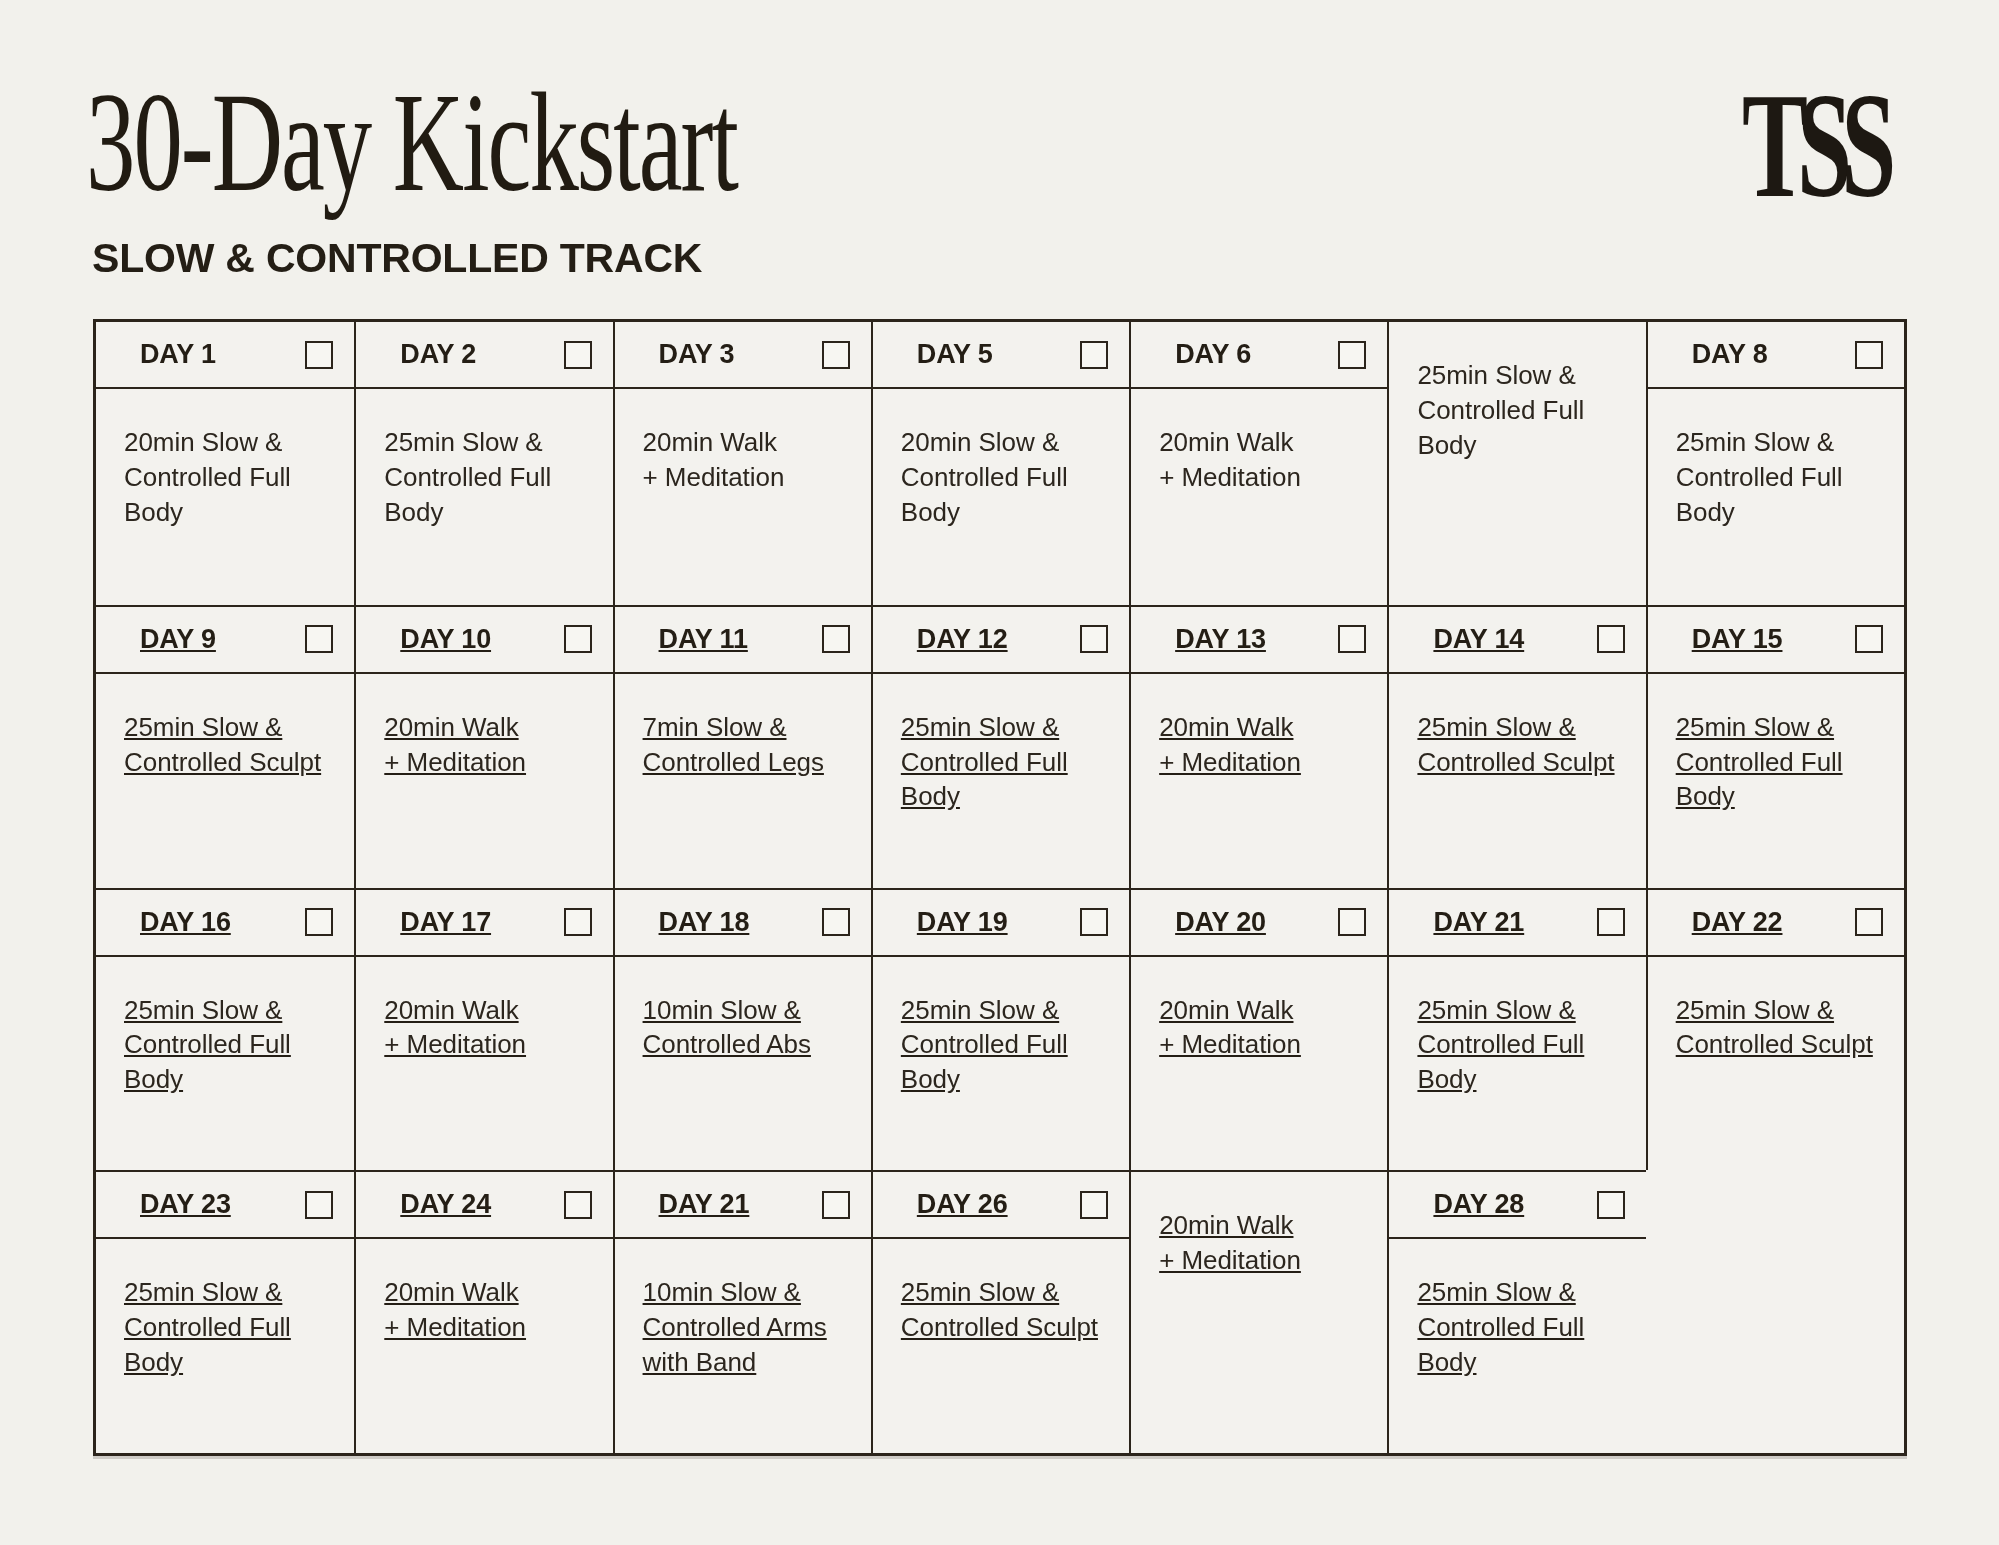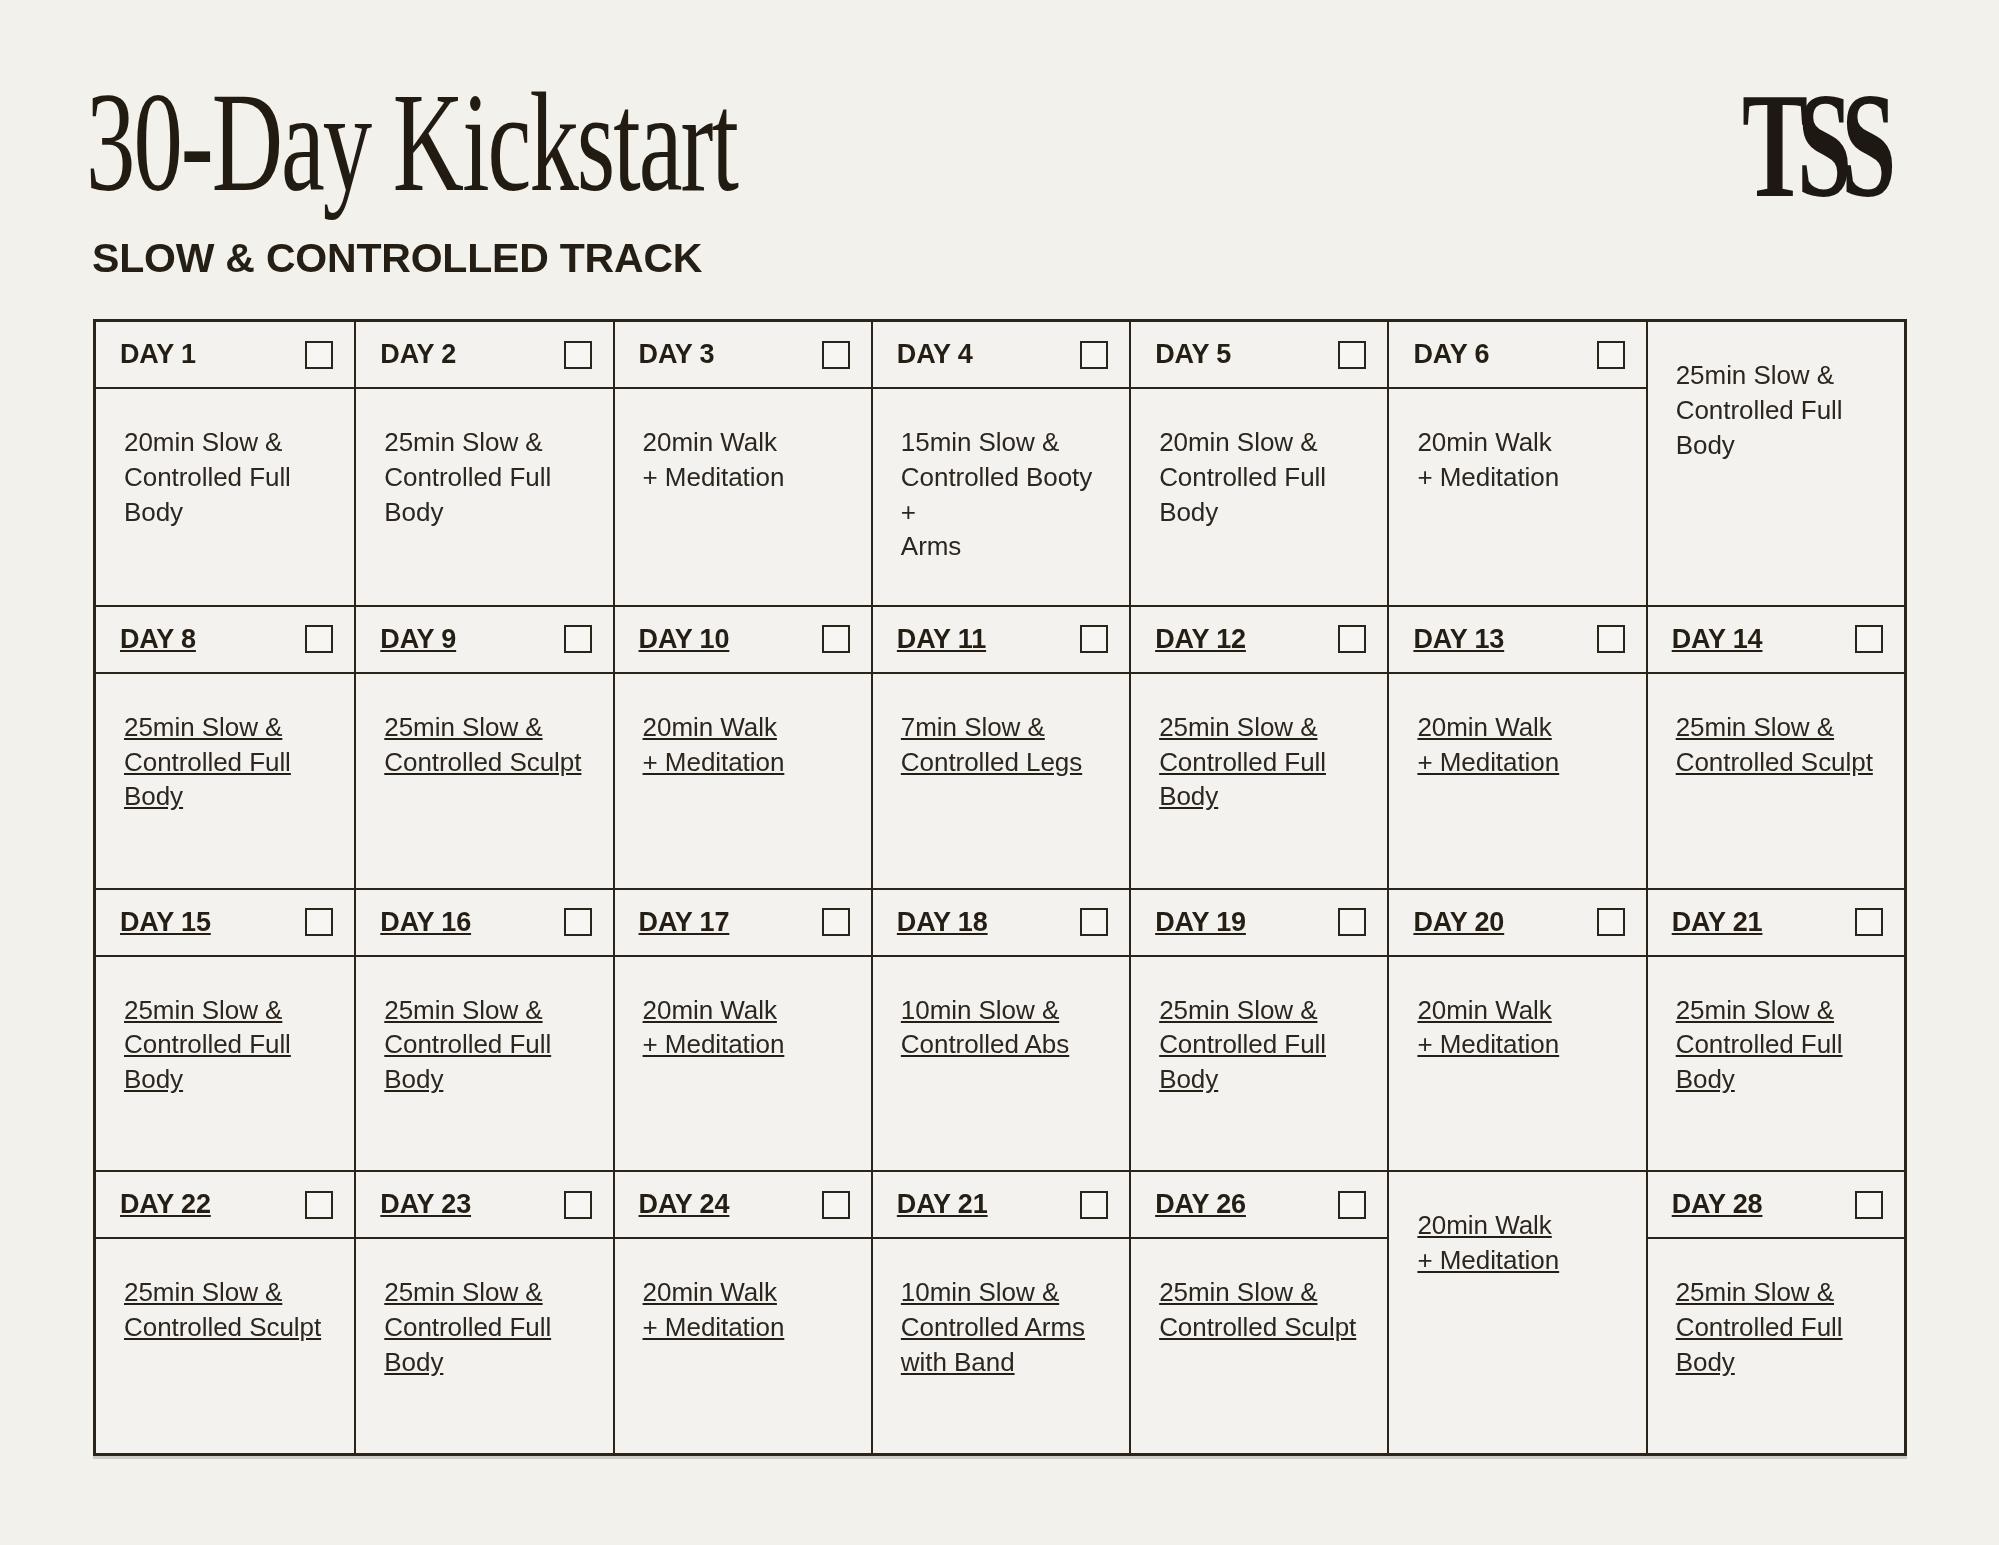--- a/index.html
+++ b/index.html
@@ -62,21 +62,21 @@
     display:flex;flex-direction:column;
     border-left:2px solid var(--line);
     min-width:0;
   }
   .cell:nth-child(7n+1){border-left:none;}
   .cell:nth-child(n+8){border-top:2.5px solid var(--line);text-decoration:underline;}
   .cell-header{
     flex:0 0 67px;
     border-bottom:2.5px solid var(--line);
     display:flex;align-items:center;justify-content:space-between;
-    padding:0 21px 0 24px;
+    padding:0 21px 0 44px;
   }
   .day-label{
     font-weight:700;font-size:27px;line-height:1;
     letter-spacing:-0.005em;
     color:var(--ink);
     white-space:nowrap;
   }
   .checkbox{
     flex:0 0 auto;
     width:28px;height:28px;
@@ -125,29 +125,20 @@
 
     <div class="cell">
       <div class="cell-header">
         <span class="day-label">DAY 3</span>
         <span class="checkbox" role="checkbox" aria-checked="false"></span>
       </div>
       <div class="cell-body">20min Walk
 + Meditation</div>
     </div>
 
-    <div class="cell">
-      <div class="cell-header">
-        <span class="day-label">DAY 4</span>
-        <span class="checkbox" role="checkbox" aria-checked="false"></span>
-      </div>
-      <div class="cell-body">15min Slow &amp;
-Controlled Booty +
-Arms</div>
-    </div>
 
     <div class="cell">
       <div class="cell-header">
         <span class="day-label">DAY 5</span>
         <span class="checkbox" role="checkbox" aria-checked="false"></span>
       </div>
       <div class="cell-body">20min Slow &amp;
 Controlled Full
 Body</div>
     </div>

